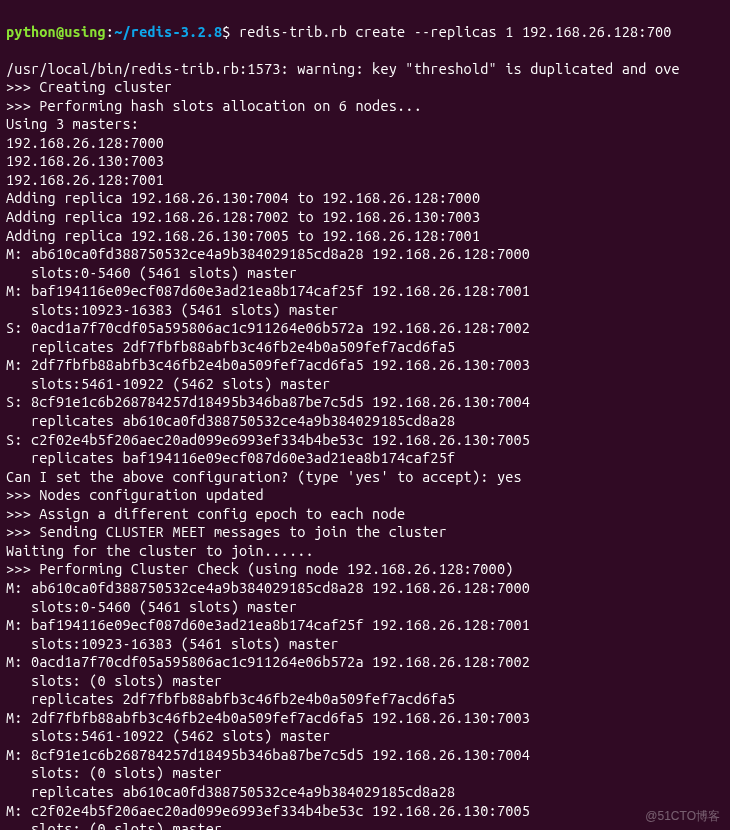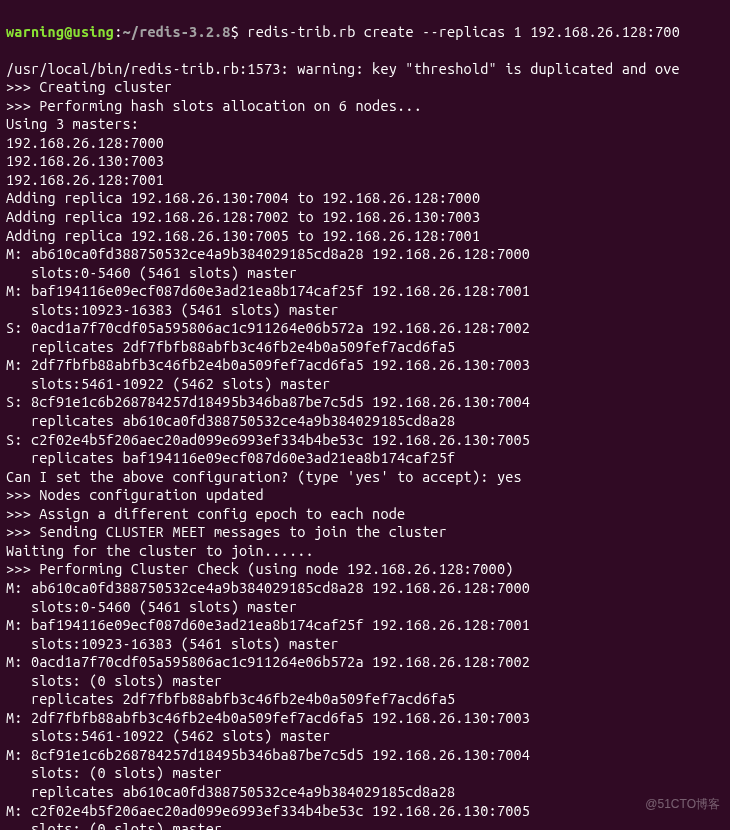--- a/index.html
+++ b/index.html
@@ -21,40 +21,40 @@
     }
     .terminal {
       white-space: pre;
       letter-spacing: 0.2px;
     }
     .user {
       color: #8ae234;
       font-weight: bold;
     }
     .path {
-      color: #a3a3a3;
+      color: #0ea5e9;
       font-weight: bold;
     }
     .prompt-symbol {
       color: #ffffff;
     }
     .line {
       display: block;
     }
     .watermark {
       position: absolute;
-      bottom: 18px;
+      bottom: 6px;
       right: 10px;
       color: rgba(255,255,255,0.35);
       font-family: sans-serif;
       font-size: 12px;
     }
   </style>
 </head>
 <body>
 
 <div class="terminal">
-<span class="line"><span class="user"><span>warning</span>@<span>using</span></span><span class="prompt-symbol">:</span><span class="path">~/redis-3.2.8</span><span class="prompt-symbol">$</span> <span>redis-trib.rb create --replicas 1 192.168.26.128:700</span></span>
+<span class="line"><span class="user"><span>python</span>@<span>using</span></span><span class="prompt-symbol">:</span><span class="path">~/redis-3.2.8</span><span class="prompt-symbol">$</span> <span>redis-trib.rb create --replicas 1 192.168.26.128:700</span></span>
 <span id="output-lines"><span class="line">/usr/local/bin/redis-trib.rb:1573: warning: key "threshold" is duplicated and ove</span><span class="line">&gt;&gt;&gt; Creating cluster</span><span class="line">&gt;&gt;&gt; Performing hash slots allocation on 6 nodes...</span><span class="line">Using 3 masters:</span><span class="line">192.168.26.128:7000</span><span class="line">192.168.26.130:7003</span><span class="line">192.168.26.128:7001</span><span class="line">Adding replica 192.168.26.130:7004 to 192.168.26.128:7000</span><span class="line">Adding replica 192.168.26.128:7002 to 192.168.26.130:7003</span><span class="line">Adding replica 192.168.26.130:7005 to 192.168.26.128:7001</span><span class="line">M: ab610ca0fd388750532ce4a9b384029185cd8a28 192.168.26.128:7000</span><span class="line">   slots:0-5460 (5461 slots) master</span><span class="line">M: baf194116e09ecf087d60e3ad21ea8b174caf25f 192.168.26.128:7001</span><span class="line">   slots:10923-16383 (5461 slots) master</span><span class="line">S: 0acd1a7f70cdf05a595806ac1c911264e06b572a 192.168.26.128:7002</span><span class="line">   replicates 2df7fbfb88abfb3c46fb2e4b0a509fef7acd6fa5</span><span class="line">M: 2df7fbfb88abfb3c46fb2e4b0a509fef7acd6fa5 192.168.26.130:7003</span><span class="line">   slots:5461-10922 (5462 slots) master</span><span class="line">S: 8cf91e1c6b268784257d18495b346ba87be7c5d5 192.168.26.130:7004</span><span class="line">   replicates ab610ca0fd388750532ce4a9b384029185cd8a28</span><span class="line">S: c2f02e4b5f206aec20ad099e6993ef334b4be53c 192.168.26.130:7005</span><span class="line">   replicates baf194116e09ecf087d60e3ad21ea8b174caf25f</span><span class="line">Can I set the above configuration? (type 'yes' to accept): yes</span><span class="line">&gt;&gt;&gt; Nodes configuration updated</span><span class="line">&gt;&gt;&gt; Assign a different config epoch to each node</span><span class="line">&gt;&gt;&gt; Sending CLUSTER MEET messages to join the cluster</span><span class="line">Waiting for the cluster to join......</span><span class="line">&gt;&gt;&gt; Performing Cluster Check (using node 192.168.26.128:7000)</span><span class="line">M: ab610ca0fd388750532ce4a9b384029185cd8a28 192.168.26.128:7000</span><span class="line">   slots:0-5460 (5461 slots) master</span><span class="line">M: baf194116e09ecf087d60e3ad21ea8b174caf25f 192.168.26.128:7001</span><span class="line">   slots:10923-16383 (5461 slots) master</span><span class="line">M: 0acd1a7f70cdf05a595806ac1c911264e06b572a 192.168.26.128:7002</span><span class="line">   slots: (0 slots) master</span><span class="line">   replicates 2df7fbfb88abfb3c46fb2e4b0a509fef7acd6fa5</span><span class="line">M: 2df7fbfb88abfb3c46fb2e4b0a509fef7acd6fa5 192.168.26.130:7003</span><span class="line">   slots:5461-10922 (5462 slots) master</span><span class="line">M: 8cf91e1c6b268784257d18495b346ba87be7c5d5 192.168.26.130:7004</span><span class="line">   slots: (0 slots) master</span><span class="line">   replicates ab610ca0fd388750532ce4a9b384029185cd8a28</span><span class="line">M: c2f02e4b5f206aec20ad099e6993ef334b4be53c 192.168.26.130:7005</span><span class="line">   slots: (0 slots) master</span></span>
 
 </div>
 
 <div class="watermark">@51CTO博客</div>
 
 </body></html>

